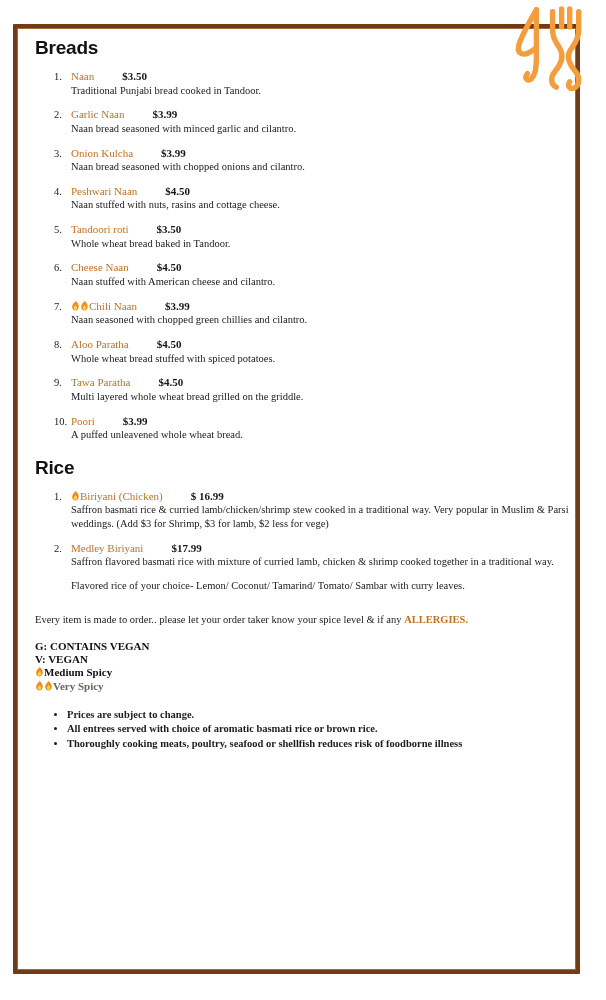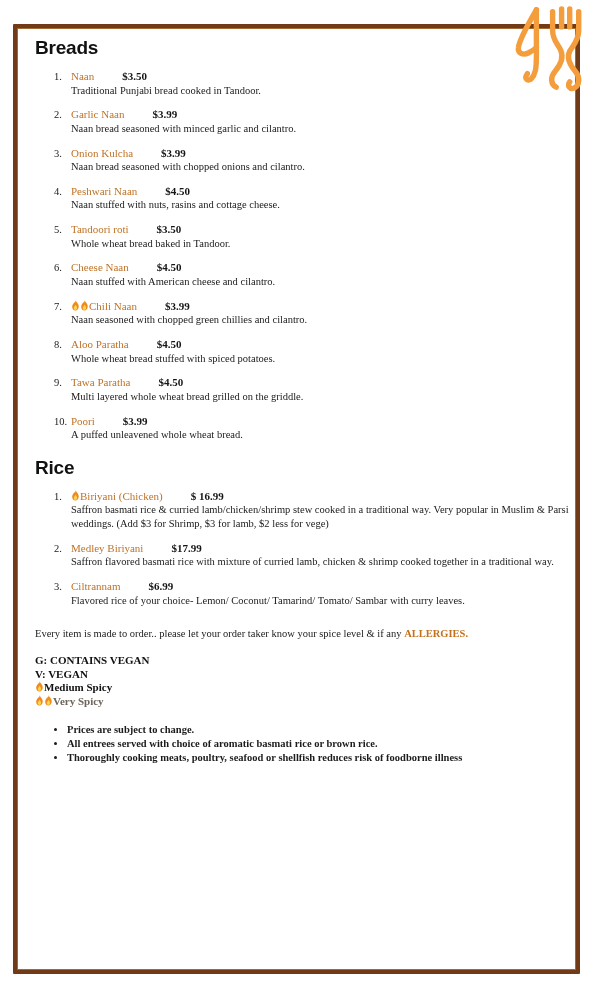--- a/index.html
+++ b/index.html
@@ -159,23 +159,20 @@
   </li>
 
   <li class="menu-item">
     <div class="item-line">
       <span class="item-num">2.</span><span class="item-name"><span class="flames"></span><span class="name-text">Medley Biriyani</span></span><span class="item-price">$17.99</span>
     </div>
     <div class="item-desc">Saffron flavored basmati rice with mixture of curried lamb, chicken &amp; shrimp cooked together in a traditional way.</div>
   </li>
 
   <li class="menu-item">
-    <div class="item-line">
-      <span class="item-num">3.</span><span class="item-name"><span class="flames"></span><span class="name-text">Ciltrannam</span></span><span class="item-price">$6.99</span>
-    </div>
     <div class="item-desc">Flavored rice of your choice- Lemon/ Coconut/ Tamarind/ Tomato/ Sambar with curry leaves.</div>
   </li>
 </ol>
   </section>
 </div>
 
   <p class="order-note"><span>Every item is made to order.. please let your order taker know your spice level &amp; if any </span><span class="allergies">ALLERGIES.</span></p>
 
   <div class="legend" id="legend">
   <span class="legend-row"><span class="flames"></span><span class="legend-label">G: CONTAINS VEGAN</span></span>

